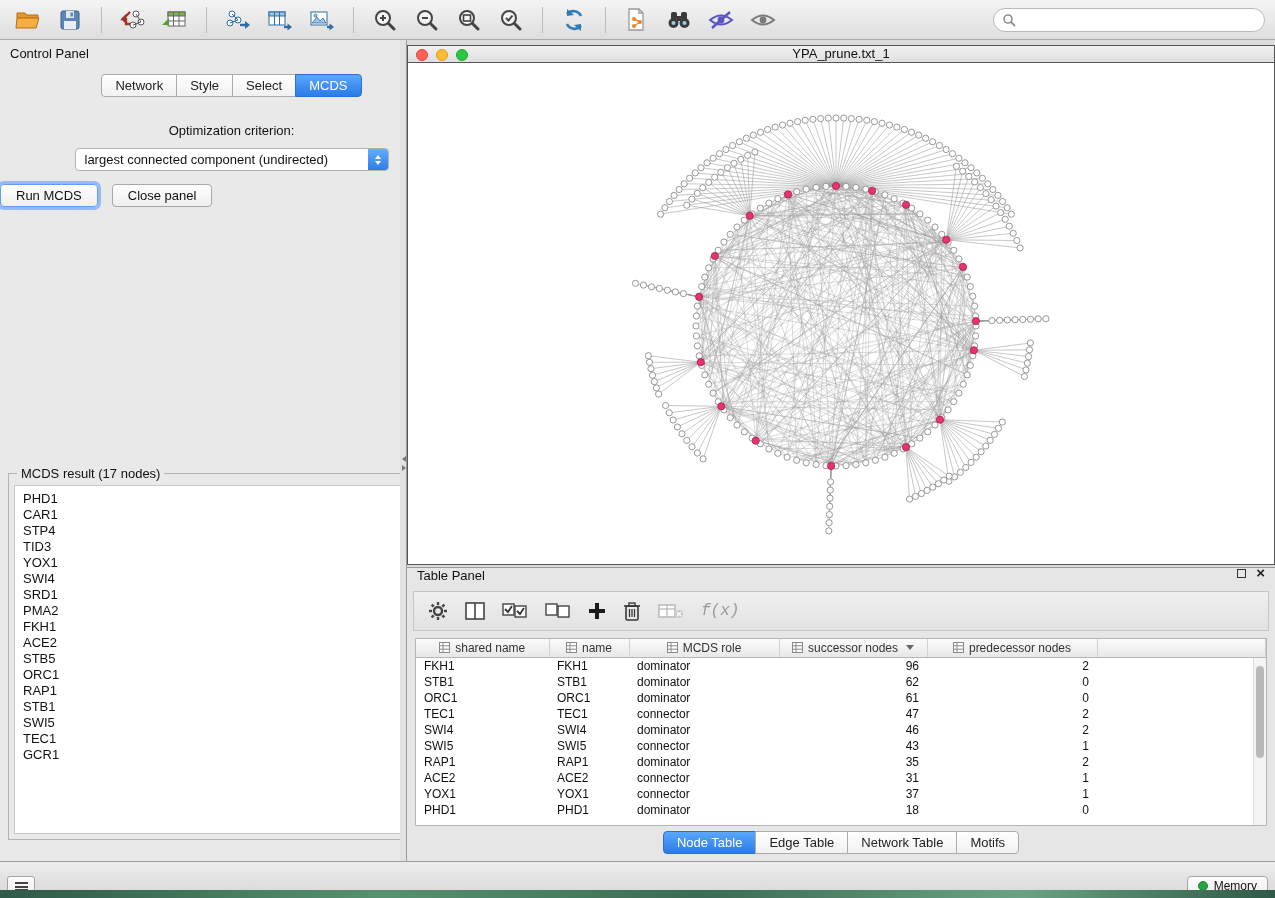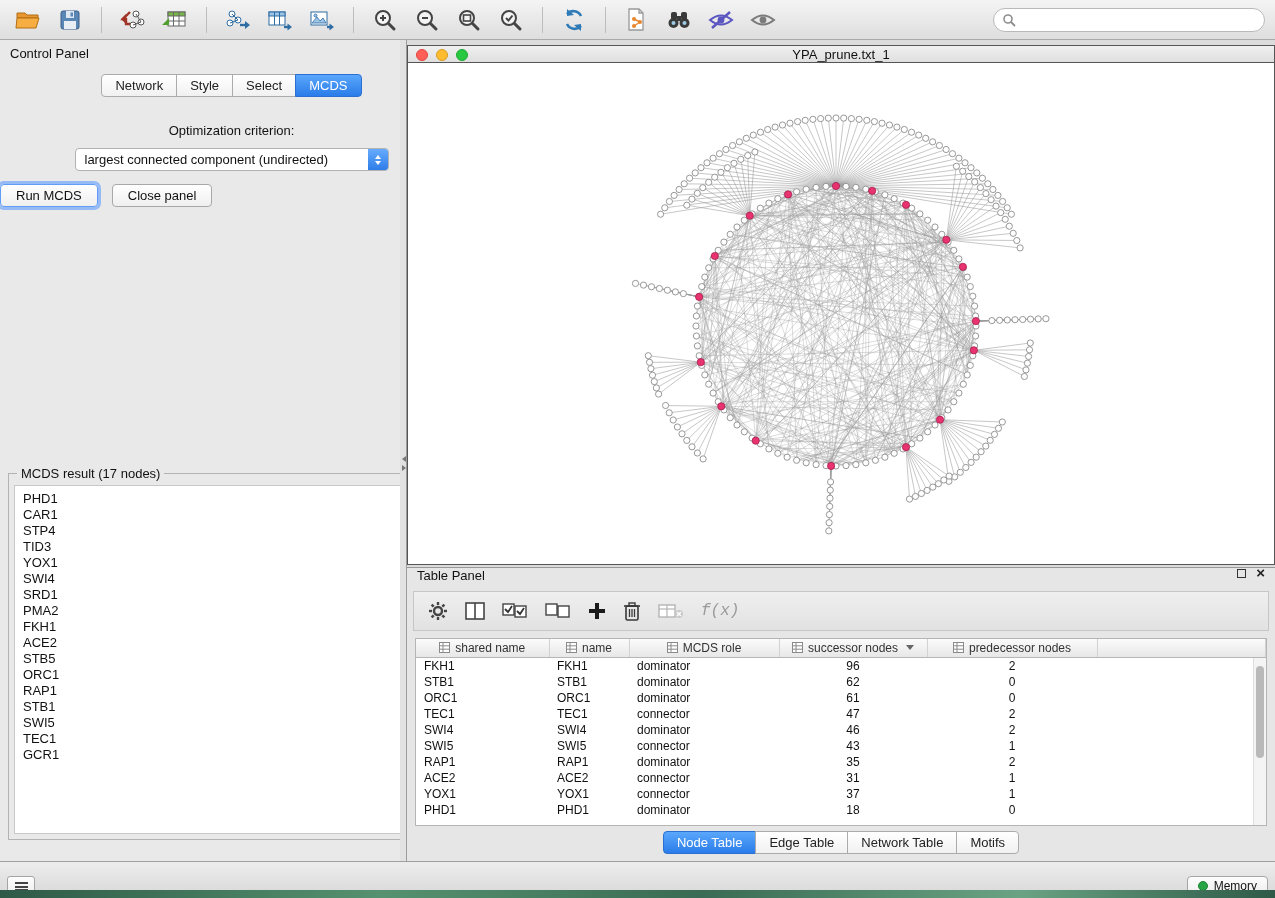--- a/index.html
+++ b/index.html
@@ -40,40 +40,40 @@
 
   
   .vsplit{position:absolute;left:400px;top:40px;width:7px;bottom:36px;background:#e2e2e2;border-right:1px solid #9c9c9c}
   .vsplit .handle{position:absolute;top:412px;left:0;width:7px;height:22px;display:flex;flex-direction:column;align-items:center;justify-content:center;gap:3px}
   .h-tri-l{width:0;height:0;border-top:3px solid transparent;border-bottom:3px solid transparent;border-right:4px solid #777}
   .h-tri-r{width:0;height:0;border-top:3px solid transparent;border-bottom:3px solid transparent;border-left:4px solid #777}
 
   
   .right-pane{position:absolute;left:407px;top:40px;right:0;bottom:36px;background:#dcdcdc}
   .network-window{position:absolute;left:0;top:5px;right:0;height:520px;background:#fff;border:1px solid #555}
-  .net-titlebar{position:relative;height:17px;background:linear-gradient(#f0f0f0,#dfdfdf);border-bottom:1px solid #555;display:flex;align-items:center}
+  .net-titlebar{position:relative;height:17px;background:linear-gradient(#f0f0f0,#dfdfdf);border-bottom:1px solid #555;display:flex;align-items:flex-start}
   .lights{position:absolute;left:8px;top:2.5px;display:flex;gap:8px}
   .light{width:12px;height:12px;border-radius:50%}
   .light.red{background:#ff5f57;border:1px solid #e0443e}
   .light.yellow{background:#febc2e;border:1px solid #d89c23}
   .light.green{background:#28c840;border:1px solid #1ea832}
   .net-title{flex:1;text-align:center;font-size:13px;color:#111}
   .net-canvas{position:absolute;left:0;top:18px;right:0;bottom:0;background:#fff;overflow:hidden}
 
   
   .table-panel{position:absolute;left:0;top:527px;right:0;bottom:0;background:#e6e6e6;border-top:1px solid #999}
   .tp-header{height:21px;display:flex;align-items:flex-start;padding:0 10px;font-size:13px;color:#111}
   .tp-toolbar{height:40px;margin:2px 6px 0;background:linear-gradient(#efefef,#e2e2e2);border:1px solid #c6c6c6;display:flex;align-items:center;padding:0 14px;gap:17px}
   .fx-label{font-family:Liberation Mono, monospace;font-style:italic;font-size:16px;color:#9a9a9a}
   .table-wrap{position:absolute;left:8px;right:8px;top:70px;bottom:36px;background:#fff;border:1px solid #b5b5b5;overflow:hidden}
   table.data{border-collapse:collapse;width:100%;table-layout:fixed}
   table.data th{height:18px;background:linear-gradient(#fbfbfb,#e7e7e7);border-right:1px solid #d2d2d2;border-bottom:1px solid #b6b6b6;font-size:12px;font-weight:normal;color:#333;white-space:nowrap;overflow:hidden}
   .th-inner{display:flex;align-items:center;justify-content:center;gap:5px;padding:0 4px}
   table.data td{font-size:12px;color:#111;height:16px;line-height:16px;white-space:nowrap;overflow:hidden;padding:0 8px}
-  td.num{text-align:center;padding-right:15px}
+  td.num{text-align:right;padding-right:15px}
   .sort-tri{width:0;height:0;border-left:4px solid transparent;border-right:4px solid transparent;border-top:5px solid #666;margin-left:3px}
   .vscroll{position:absolute;right:0;top:19px;bottom:0;width:13px;background:#f4f4f4;border-left:1px solid #ddd}
   .vthumb{position:absolute;left:2px;right:2px;top:8px;height:92px;background:#b9b9b9;border-radius:5px}
   .tp-tabs{position:absolute;left:0;right:0;bottom:8px;display:flex;justify-content:center}
 
   
   .status-bar{position:absolute;left:0;bottom:8px;width:1275px;height:28px;background:linear-gradient(#ededed,#dcdcdc);border-top:1px solid #9f9f9f;display:flex;align-items:flex-start;padding:14px 7px}
   .ham-btn{width:28px;height:20px;background:linear-gradient(#fdfdfd,#ededed);border:1px solid #a5a5a5;border-radius:3px;display:flex;align-items:center;justify-content:center}
   .ham-lines{width:13px;height:9px;border-top:2px solid #444;border-bottom:2px solid #444;position:relative}
   .ham-lines::after{content:"";position:absolute;left:0;right:0;top:2.5px;height:2px;background:#444}

